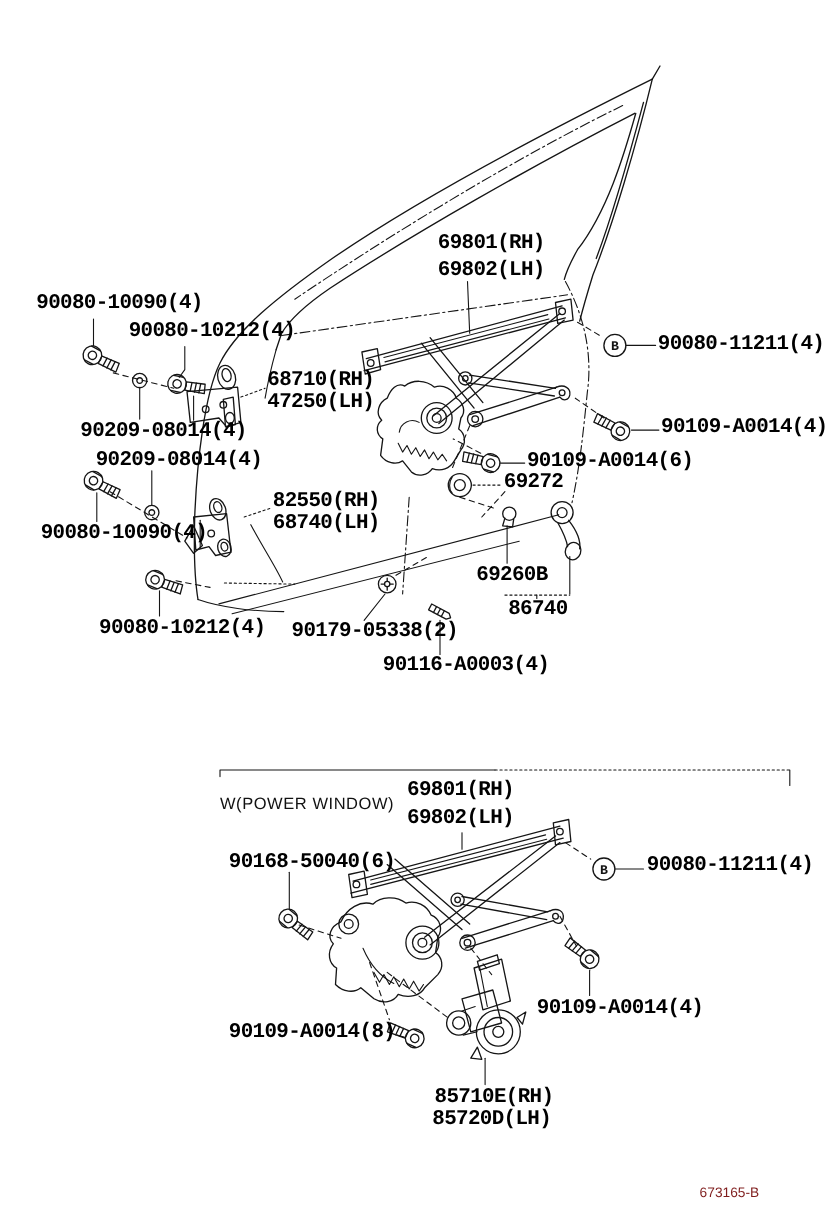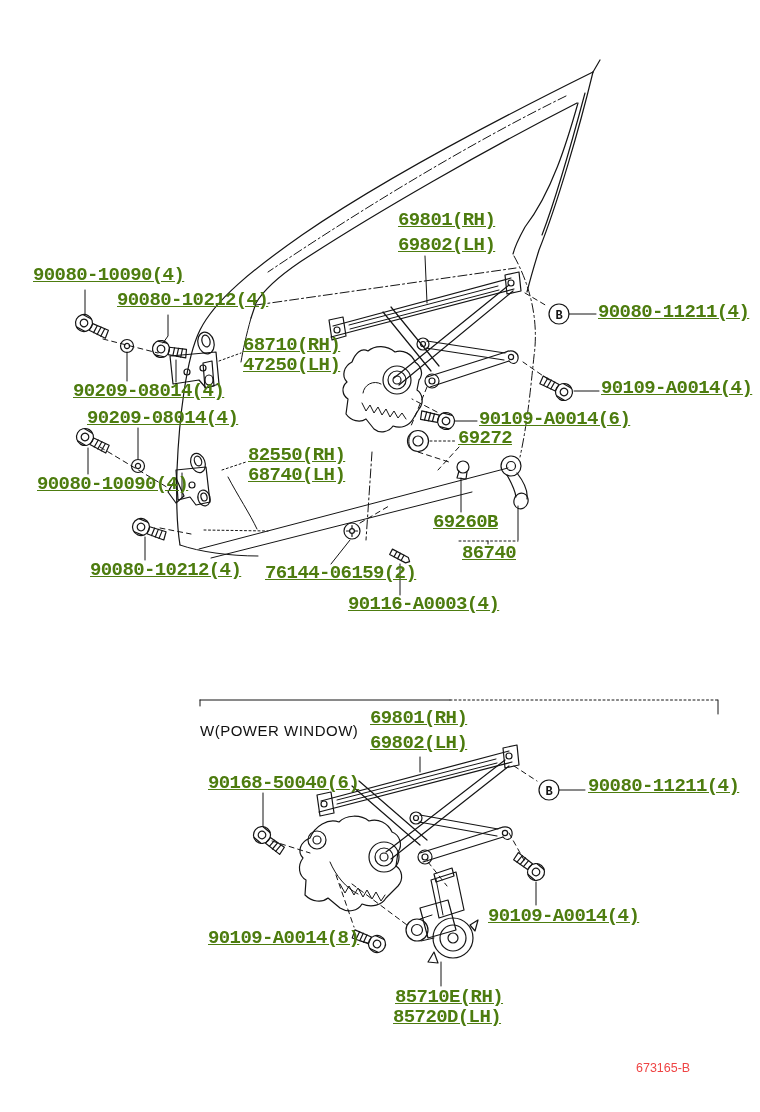--- a/index.html
+++ b/index.html
@@ -7,25 +7,25 @@
          font-family:"Liberation Mono",monospace;}
   .art{position:absolute;left:0;top:0;}
   .art path,.art circle,.art ellipse,.art line,.art polyline{
       fill:none;stroke:#151515;stroke-width:1.2;stroke-linecap:round;stroke-linejoin:round;}
   .art .thin{stroke-width:1;}
   .art .dashed{stroke-dasharray:5 4;stroke-width:1;}
   .art .dotted{stroke-dasharray:2 2.5;stroke-width:1;}
   .art .dashdot{stroke-dasharray:9 3 2 3;stroke-width:1;}
   .art .callout-text{fill:#151515;stroke:none;font:700 12px "Liberation Mono",monospace;text-anchor:middle;}
   .lbl{position:absolute;font:700 19px "Liberation Mono",monospace;letter-spacing:-0.6px;
-       color:#4d7c0f;line-height:1;white-space:nowrap;text-decoration:underline;}
+       color:#000000;line-height:1;white-space:nowrap;}
   .hdr{position:absolute;font:400 15px "Liberation Sans",sans-serif;letter-spacing:0.5px;
        color:#111;line-height:1;white-space:nowrap;margin-top:44px;}
-  .ftr{position:absolute;font:400 12.5px "Liberation Sans",sans-serif;color:#ef4444;
-       line-height:1;white-space:nowrap;}
+  .ftr{position:absolute;font:400 12.5px "Liberation Sans",sans-serif;color:#7f1d1d;
+       line-height:1;white-space:nowrap;margin-top:16px;}
 </style>
 </head>
 <body>
 
 <div class="stage">
 
 <svg class="art" width="760" height="1112" viewBox="0 0 760 1112">
   <defs>
     <g id="bolt">
       <circle cx="0" cy="0" r="8.5"></circle>
@@ -286,21 +286,21 @@
 <div class="lbl" style="left:33px;top:266px">90080-10090(4)</div>
 <div class="lbl" style="left:117px;top:291px">90080-10212(4)</div>
 <div class="lbl" style="left:243px;top:336px">68710(RH)</div>
 <div class="lbl" style="left:243px;top:356px">47250(LH)</div>
 <div class="lbl" style="left:73px;top:382px">90209-08014(4)</div>
 <div class="lbl" style="left:87px;top:409px">90209-08014(4)</div>
 <div class="lbl" style="left:248px;top:446px">82550(RH)</div>
 <div class="lbl" style="left:248px;top:466px">68740(LH)</div>
 <div class="lbl" style="left:37px;top:475px">90080-10090(4)</div>
 <div class="lbl" style="left:90px;top:561px">90080-10212(4)</div>
-<div class="lbl" style="left:265px;top:564px">76144-06159(2)</div>
+<div class="lbl" style="left:265px;top:564px">90179-05338(2)</div>
 <div class="lbl" style="left:348px;top:595px">90116-A0003(4)</div>
 <div class="lbl" style="left:398px;top:211px">69801(RH)</div>
 <div class="lbl" style="left:398px;top:236px">69802(LH)</div>
 <div class="lbl" style="left:598px;top:303px">90080-11211(4)</div>
 <div class="lbl" style="left:601px;top:379px">90109-A0014(4)</div>
 <div class="lbl" style="left:479px;top:410px">90109-A0014(6)</div>
 <div class="lbl" style="left:458px;top:429px">69272</div>
 <div class="lbl" style="left:433px;top:513px">69260B</div>
 <div class="lbl" style="left:462px;top:544px">86740</div>
 

